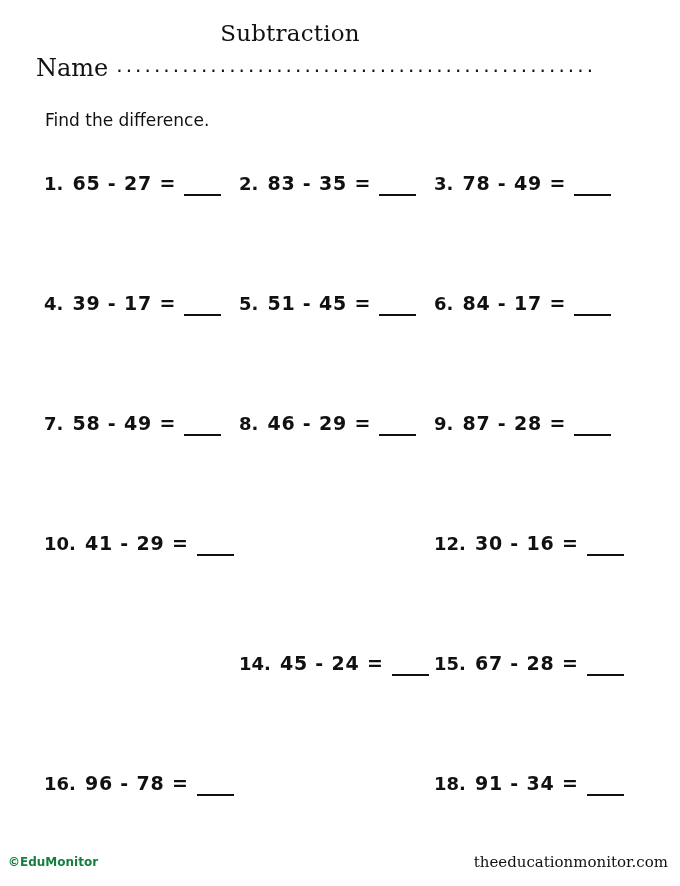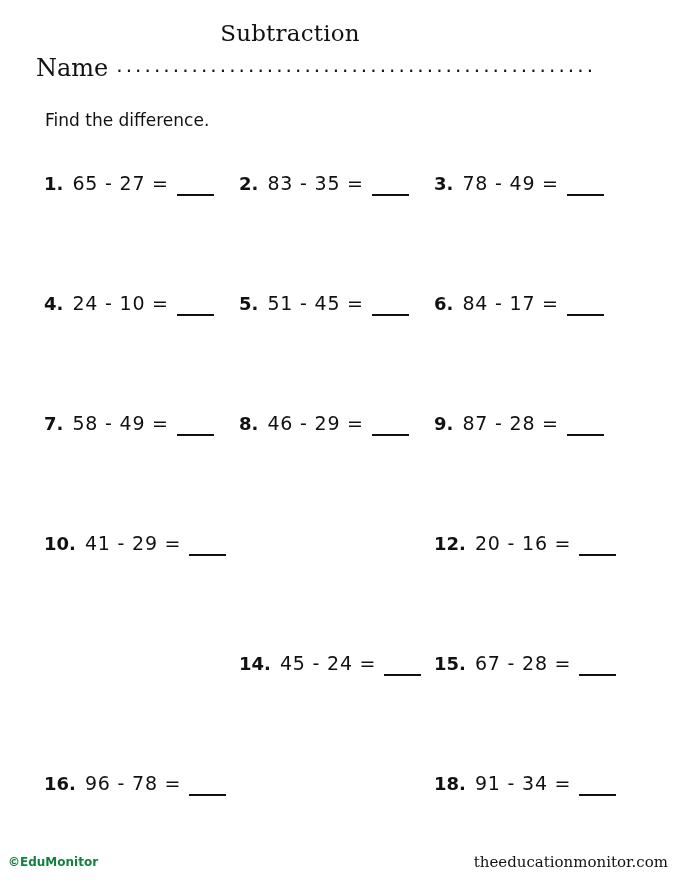--- a/index.html
+++ b/index.html
@@ -94,21 +94,21 @@
   .prob.c0 { left: 44px; }
   .prob.c1 { left: 239px; }
   .prob.c2 { left: 434px; }
 
   .prob-num {
     font-weight: bold;
     font-size: 18px;
     margin-right: 9px;
   }
   .prob-expr {
-    font-weight: normal;
+    font-weight: bold;
     letter-spacing: 0.8px;
     text-align: right;
   }
   .answer-blank {
     display: inline-block;
     width: 37px;
     border-bottom: 2px solid #111111;
     margin-left: 8px;
     transform: translateY(6px);
   }
@@ -159,21 +159,21 @@
       </div>
       <div class="prob c2">
         <span class="prob-num">3.</span>
         <span class="prob-expr">78 - 49 =</span>
         <span class="answer-blank"></span>
       </div>
     </div>
     <div class="prob-row">
       <div class="prob c0">
         <span class="prob-num">4.</span>
-        <span class="prob-expr">24 - 10 =</span>
+        <span class="prob-expr">39 - 17 =</span>
         <span class="answer-blank"></span>
       </div>
       <div class="prob c1">
         <span class="prob-num">5.</span>
         <span class="prob-expr">51 - 45 =</span>
         <span class="answer-blank"></span>
       </div>
       <div class="prob c2">
         <span class="prob-num">6.</span>
         <span class="prob-expr">84 - 17 =</span>
@@ -198,21 +198,21 @@
       </div>
     </div>
     <div class="prob-row">
       <div class="prob c0">
         <span class="prob-num">10.</span>
         <span class="prob-expr">41 - 29 =</span>
         <span class="answer-blank"></span>
       </div>
       <div class="prob c2">
         <span class="prob-num">12.</span>
-        <span class="prob-expr">20 - 16 =</span>
+        <span class="prob-expr">30 - 16 =</span>
         <span class="answer-blank"></span>
       </div>
     </div>
     <div class="prob-row">
       <div class="prob c1">
         <span class="prob-num">14.</span>
         <span class="prob-expr">45 - 24 =</span>
         <span class="answer-blank"></span>
       </div>
       <div class="prob c2">

